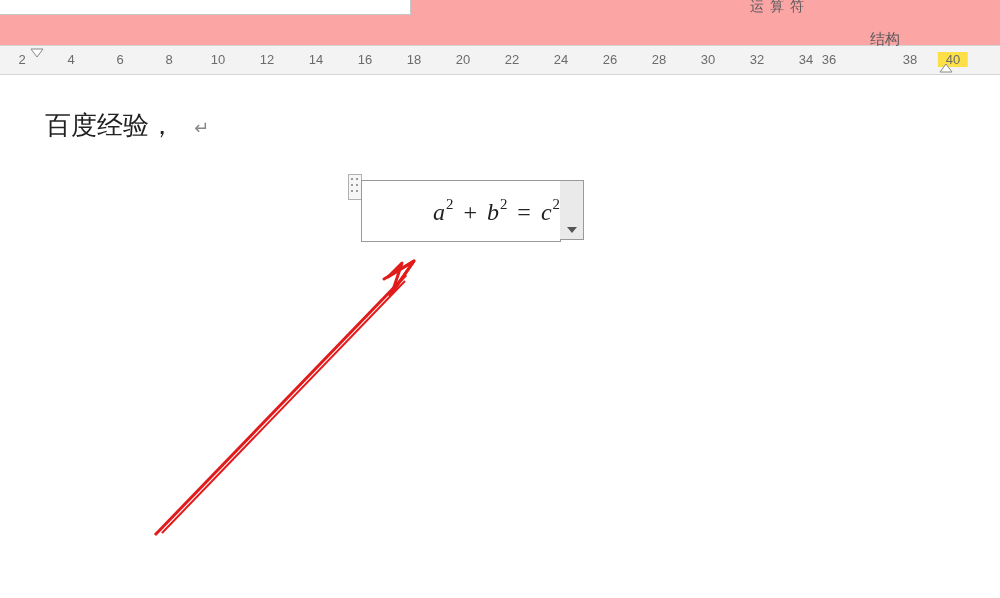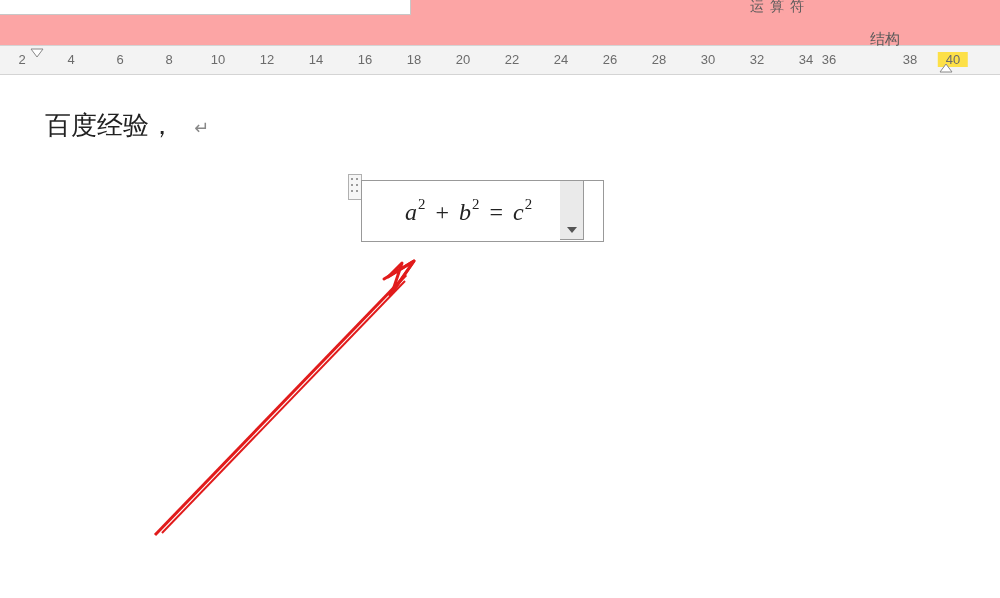--- a/index.html
+++ b/index.html
@@ -138,22 +138,21 @@
   .eq-box {
     position: absolute;
     left: 13px;
     top: 6px;
     width: 198px;
     height: 60px;
     border: 1px solid #999;
     background: #ffffff;
     display: flex;
     align-items: center;
-    justify-content: flex-start;
-    padding-left: 43px;
+    justify-content: flex-end;
   }
   .eq-formula {
     font-family: "Cambria Math", "Times New Roman", serif;
     font-style: italic;
     font-size: 24px;
     color: #222;
     white-space: nowrap;
   }
   .eq-formula sup {
     font-size: 0.62em;

